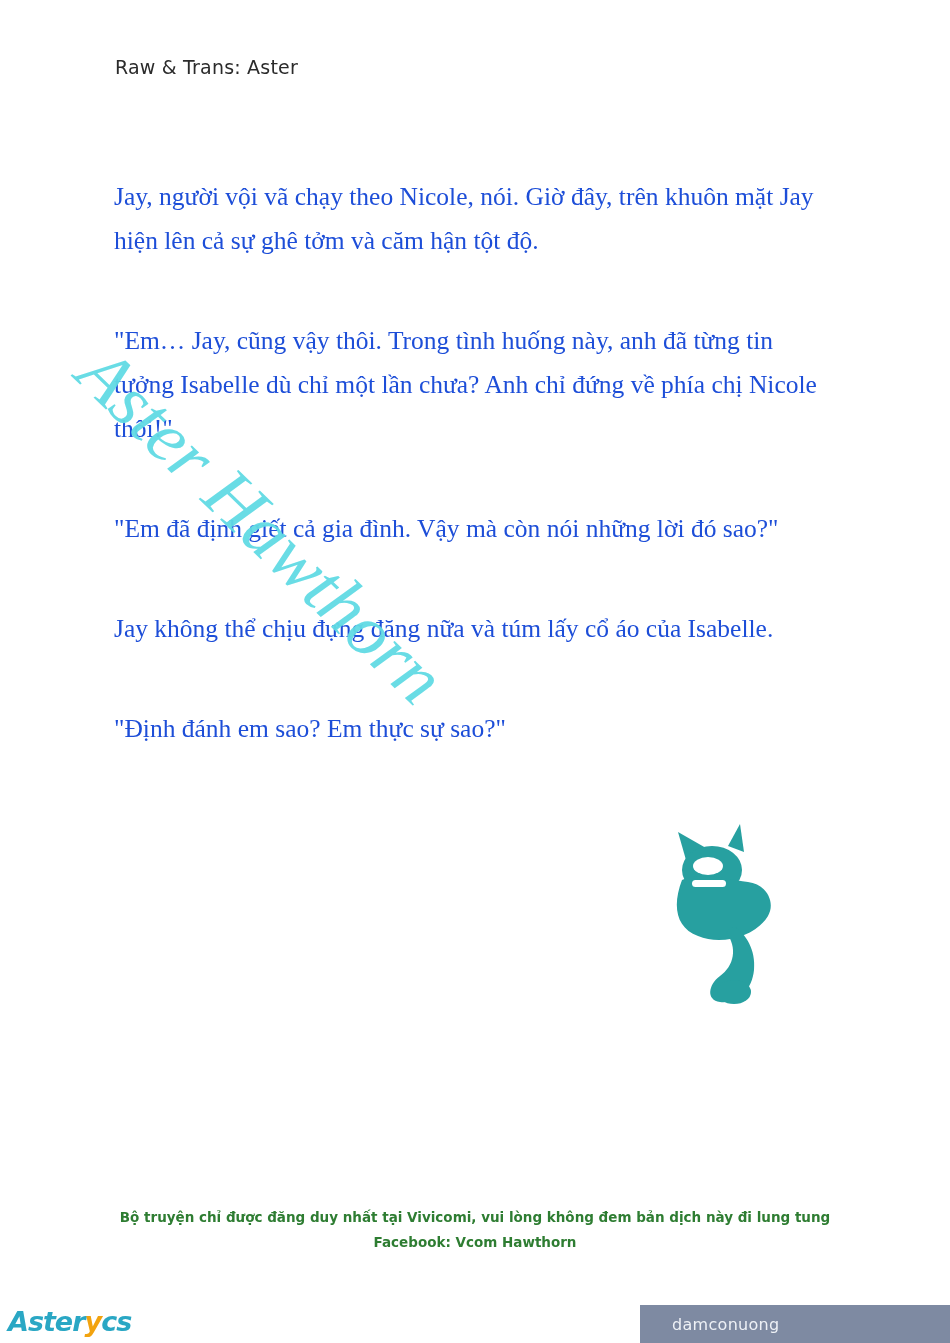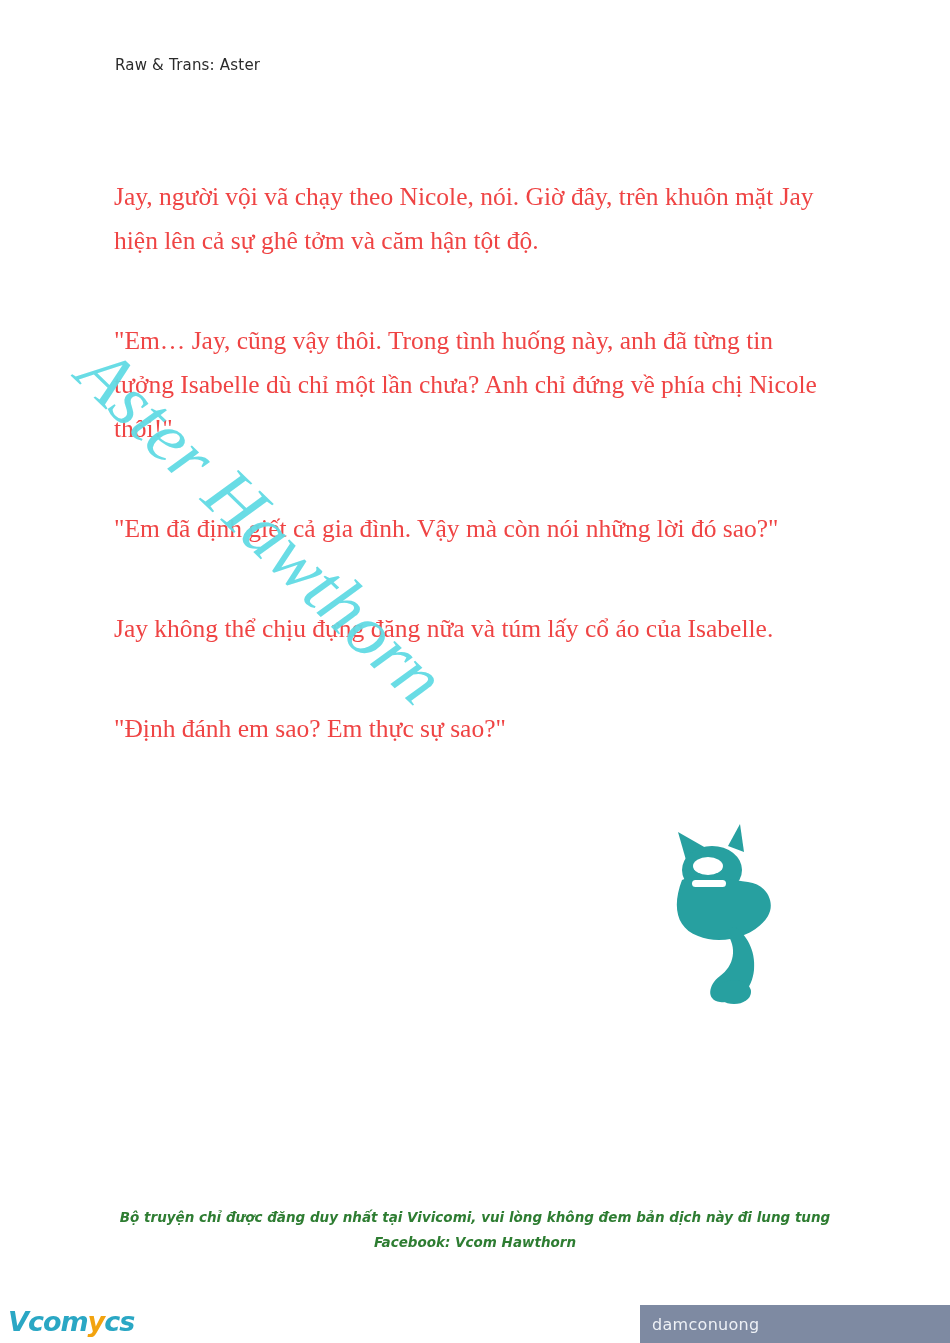--- a/index.html
+++ b/index.html
@@ -15,37 +15,37 @@
     overflow: hidden;
     font-family: "Liberation Serif", serif;
   }
 
   
   .credit {
     position: absolute;
     left: 115px;
     top: 56px;
     font-family: "DejaVu Sans", sans-serif;
-    font-size: 15px;
+    font-size: 19px;
     color: #2b2b2b;
     letter-spacing: 0.2px;
   }
 
   
   .body-text {
     position: absolute;
     left: 114px;
     top: 175px;
     width: 724px;
   }
   .para {
     font-family: "Liberation Serif", serif;
     font-size: 25.5px;
     line-height: 44px;
-    color: #ef4444;
+    color: #1d4ed8;
     margin: 0 0 56px 0;
   }
 
   
   .watermark {
     position: absolute;
     left: 120px;
     top: 330px;
     width: 620px;
     height: 560px;
@@ -76,21 +76,20 @@
   }
 
   
   .footer-notes {
     position: absolute;
     left: 0;
     right: 0;
     top: 1205px;
     text-align: center;
     font-family: "DejaVu Sans", sans-serif;
-    font-style: italic;
     font-weight: bold;
     font-size: 13.5px;
     color: #2e7d32;
     line-height: 25px;
   }
   .footer-notes div {
     white-space: nowrap;
   }
 
   
@@ -115,21 +114,21 @@
   }
   .badge {
     position: absolute;
     right: 0;
     bottom: 0;
     width: 310px;
     height: 38px;
     background: #7e8aa2;
     display: flex;
     align-items: center;
-    padding-left: 12px;
+    padding-left: 32px;
     box-sizing: border-box;
   }
   .badge span {
     font-family: "DejaVu Sans", sans-serif;
     font-size: 16px;
     color: #eef1f6;
     letter-spacing: 0.3px;
   }
 </style>
 </head>
@@ -174,21 +173,21 @@
     </svg>
   </div>
 
   <div class="footer-notes">
     <div>Bộ truyện chỉ được đăng duy nhất tại Vivicomi, vui lòng không đem bản dịch này đi lung tung</div>
     <div>Facebook: Vcom Hawthorn</div>
   </div>
 
   <div class="logo">
     <div class="logo-text">
-      <span>Vcom</span><span class="y">y</span><span>cs</span>
+      <span>Aster</span><span class="y">y</span><span>cs</span>
     </div>
   </div>
 
   <div class="badge">
     <span>damconuong</span>
   </div>
 
 </div>
 
 </body></html>

